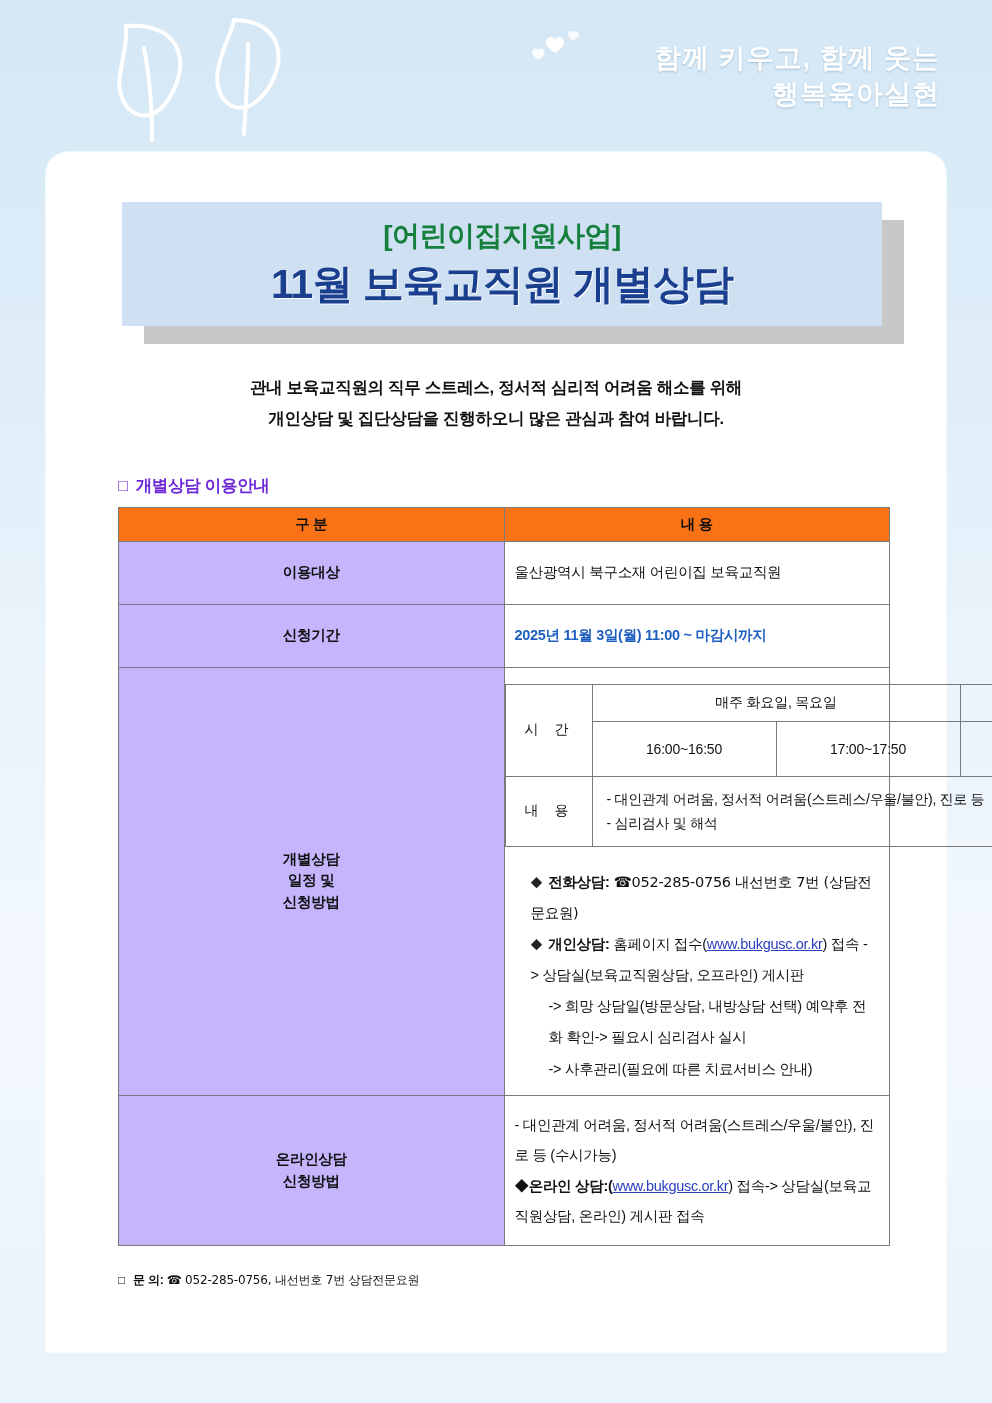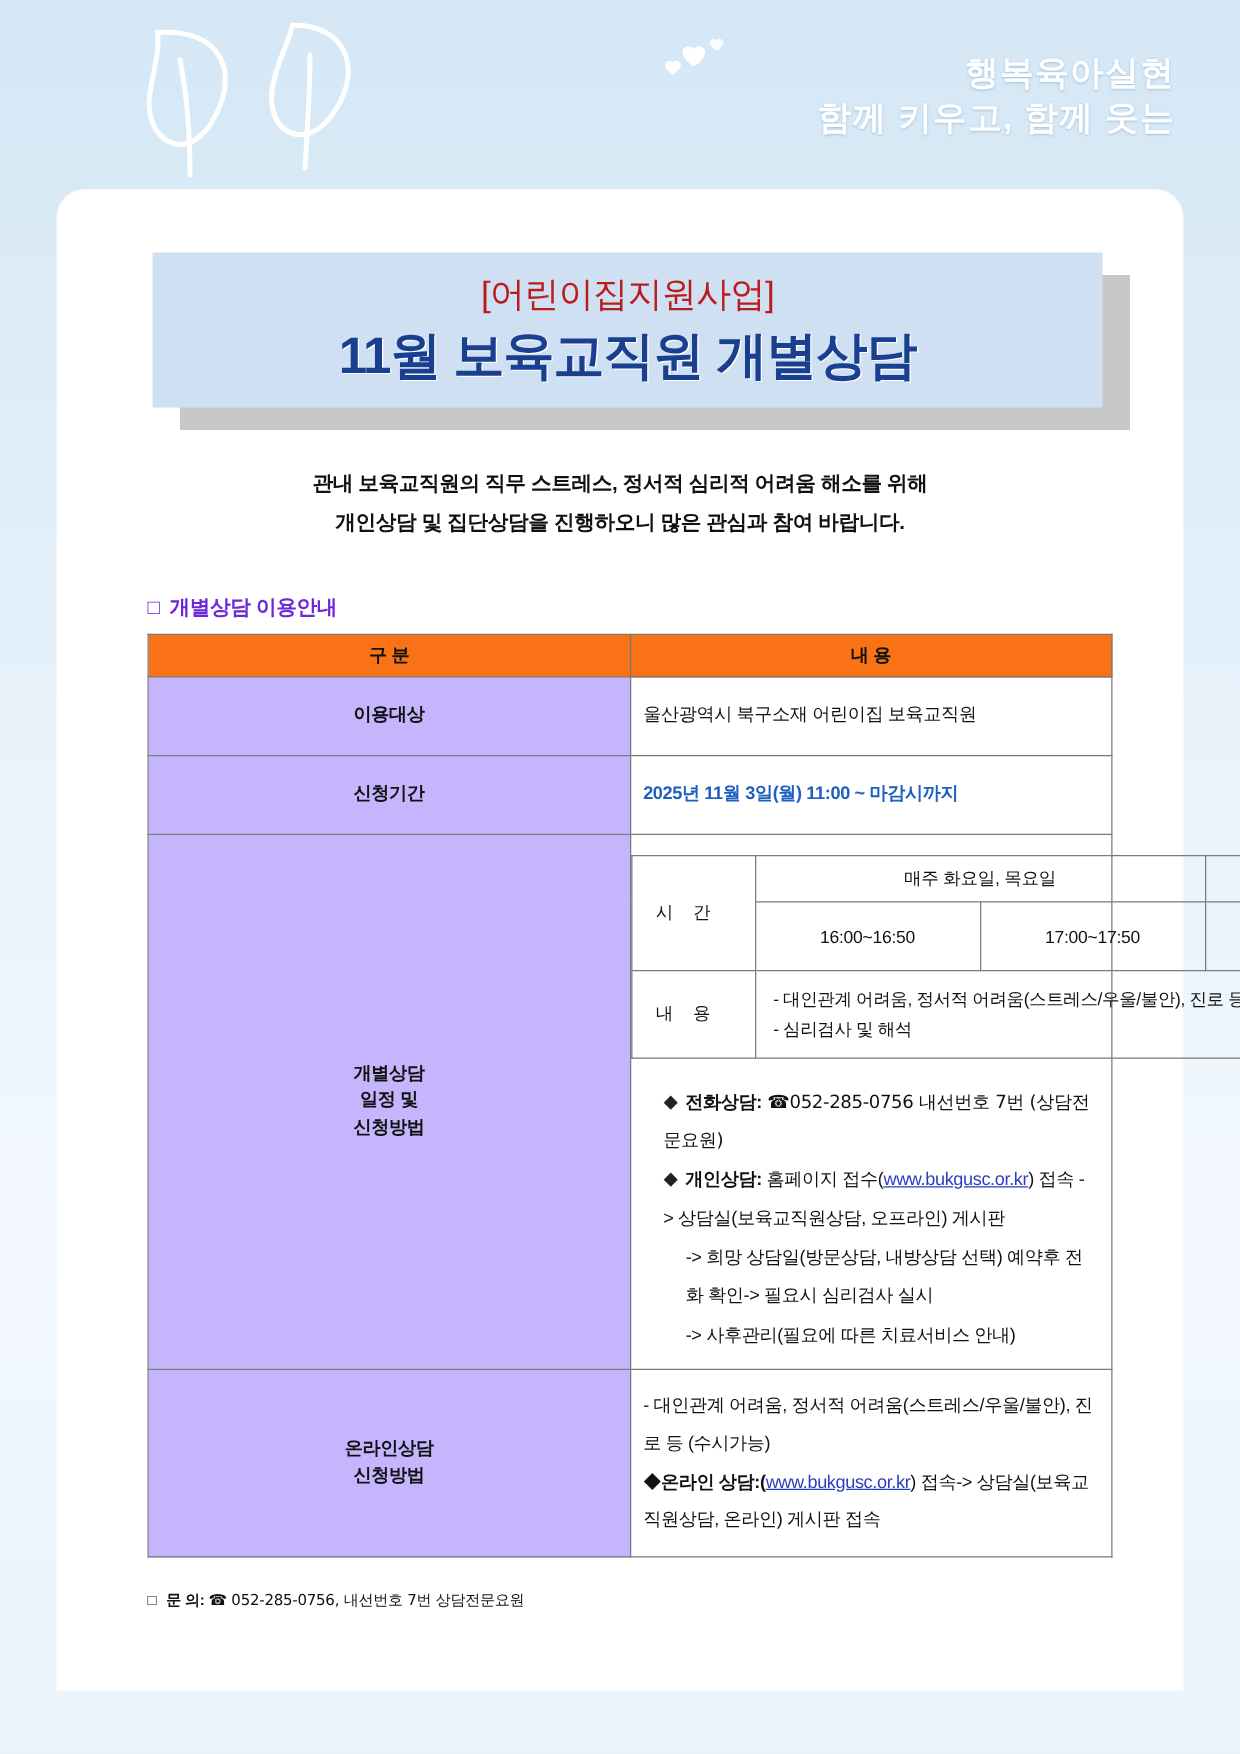--- a/index.html
+++ b/index.html
@@ -83,22 +83,22 @@
     width: 760px;
     height: 124px;
     background: #cfe0f2;
     display: flex;
     flex-direction: column;
     align-items: center;
     justify-content: center;
   }
   .title-small {
     font-size: 28px;
-    font-weight: normal;
-    color: #b91c1c;
+    font-weight: bold;
+    color: #15803d;
     letter-spacing: -.5px;
     margin-bottom: 2px;
   }
   .title-main {
     font-size: 41px;
     font-weight: bold;
     color: #1b3f8f;
     letter-spacing: -1px;
     text-shadow: 1px 1px 0 #ffffff;
   }
@@ -166,21 +166,21 @@
     border-collapse: collapse;
     width: 640px;
     margin: 16px auto 14px auto;
     table-layout: fixed;
   }
   table.inner td {
     border: 1px solid #7a7a7a;
     font-size: 14px;
     color: #111;
     text-align: center;
-    padding: 9px 16px;
+    padding: 9px 4px;
     letter-spacing: -.2px;
   }
   table.inner td.side {
     width: 76px;
     letter-spacing: 6px;
     padding-left: 6px;
   }
   table.inner td.leftalign {
     text-align: left;
     padding: 10px 10px 10px 14px;
@@ -245,22 +245,22 @@
       <path d="M140 26 C140 58, 138 84, 136 116" fill="none" stroke="#ffffff" stroke-width="4" stroke-linecap="round"></path>
     </svg>
 
     <svg class="hearts" viewBox="0 0 60 34">
       <path d="M14 12 a5 5 0 0 1 9 -3 a5 5 0 0 1 9 3 c0 6 -9 11 -9 11 s-9 -5 -9 -11 z" fill="#ffffff"></path>
       <path d="M0 22 a3.5 3.5 0 0 1 6.3 -2.1 a3.5 3.5 0 0 1 6.3 2.1 c0 4.2 -6.3 7.7 -6.3 7.7 s-6.3 -3.5 -6.3 -7.7 z" fill="#ffffff" opacity=".9"></path>
       <path d="M36 4 a3 3 0 0 1 5.4 -1.8 a3 3 0 0 1 5.4 1.8 c0 3.6 -5.4 6.6 -5.4 6.6 s-5.4 -3 -5.4 -6.6 z" fill="#ffffff" opacity=".85"></path>
     </svg>
 
     <div class="slogan">
+      <div>함께 키우고, 함께 웃는</div>
       <div>행복육아실현</div>
-      <div>함께 키우고, 함께 웃는</div>
     </div>
   </div>
 
   <div class="card">
 
     <div class="title-wrap">
       <div class="title-shadow"></div>
       <div class="title-box">
         <div class="title-small">[어린이집지원사업]</div>
         <div class="title-main">11월 보육교직원 개별상담</div>

